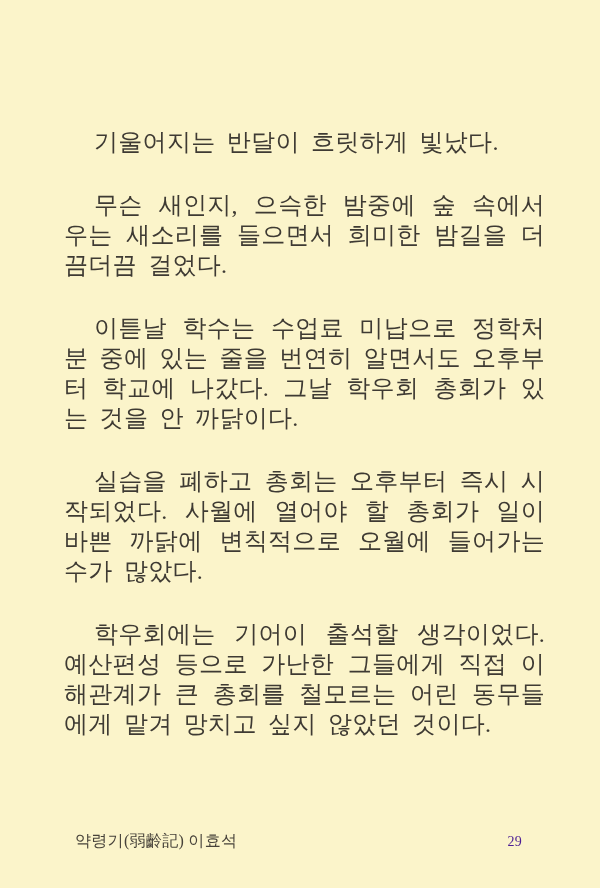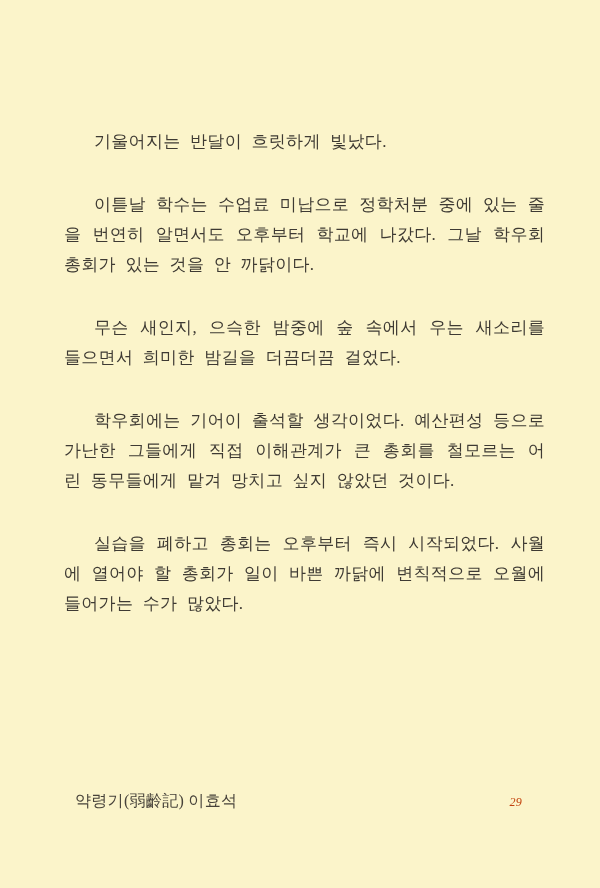--- a/index.html
+++ b/index.html
@@ -21,58 +21,57 @@
     box-sizing: border-box;
   }
   .body-text {
     position: absolute;
     top: 127px;
     left: 64px;
     right: 55px;
   }
   .body-text p {
     margin: 0 0 33px 0;
-    font-size: 17px;
+    font-size: 24px;
     line-height: 30px;
     color: #3e3a33;
     text-align: justify;
     text-indent: 30px;
     word-spacing: 5px;
     letter-spacing: 0.3px;
   }
   .footer {
     position: absolute;
-    top: 790px;
+    top: 830px;
     left: 75px;
     right: 78px;
     display: flex;
     justify-content: space-between;
     align-items: baseline;
     font-size: 16px;
     line-height: 22px;
     color: #47423a;
     letter-spacing: 0.3px;
   }
   .footer .page-num {
-    font-size: 12px;
-    color: #c2410c;
-    font-style: italic;
+    font-size: 14px;
+    color: #4c1d95;
   }
 </style>
 </head>
 <body>
 
 <div class="page">
 
   <div class="body-text">
     <p>기울어지는 반달이 흐릿하게 빛났다.</p>
+    <p>무슨 새인지, 으슥한 밤중에 숲 속에서 우는 새소리를 들으면서 희미한 밤길을 더끔더끔 걸었다.</p>
     <p>이튿날 학수는 수업료 미납으로 정학처분 중에 있는 줄을 번연히 알면서도 오후부터 학교에 나갔다. 그날 학우회 총회가 있는 것을 안 까닭이다.</p>
-    <p>무슨 새인지, 으슥한 밤중에 숲 속에서 우는 새소리를 들으면서 희미한 밤길을 더끔더끔 걸었다.</p>
+    <p>실습을 폐하고 총회는 오후부터 즉시 시작되었다. 사월에 열어야 할 총회가 일이 바쁜 까닭에 변칙적으로 오월에 들어가는 수가 많았다.</p>
     <p>학우회에는 기어이 출석할 생각이었다. 예산편성 등으로 가난한 그들에게 직접 이해관계가 큰 총회를 철모르는 어린 동무들에게 맡겨 망치고 싶지 않았던 것이다.</p>
-    <p>실습을 폐하고 총회는 오후부터 즉시 시작되었다. 사월에 열어야 할 총회가 일이 바쁜 까닭에 변칙적으로 오월에 들어가는 수가 많았다.</p>
   </div>
 
   <div class="footer">
     <span class="book-title">약령기(弱齡記) 이효석</span>
     <span class="page-num">29</span>
   </div>
 
 </div>
 
 </body></html>

